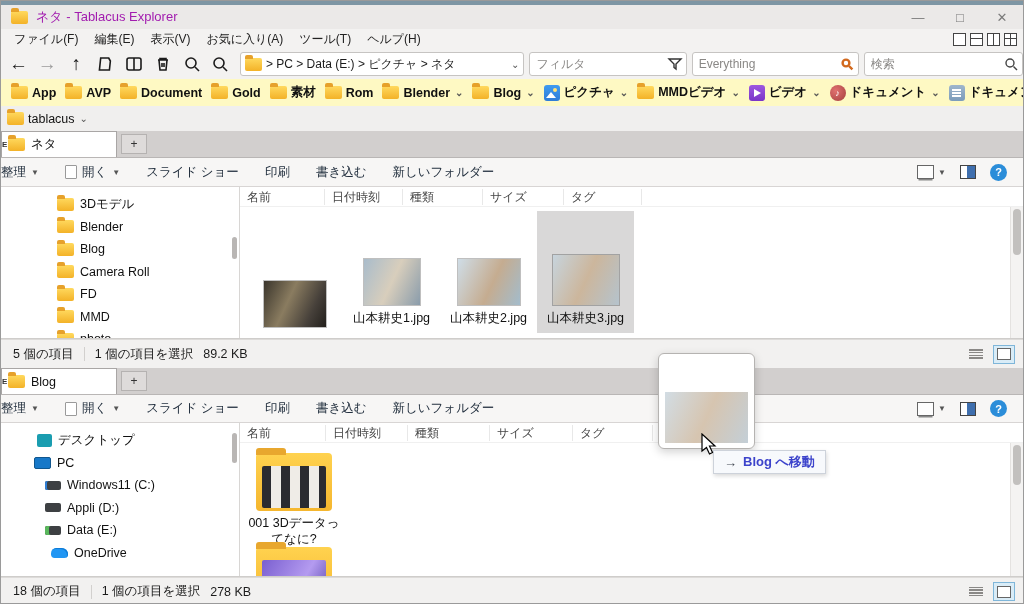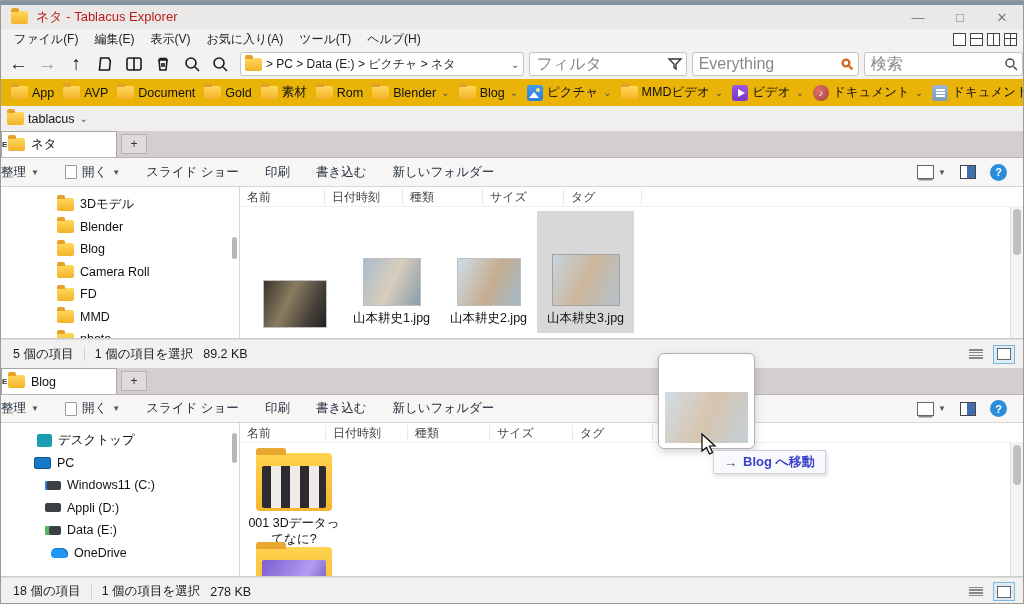--- a/index.html
+++ b/index.html
@@ -4,21 +4,21 @@
 <style>
   * { margin:0; padding:0; box-sizing:border-box; }
   html,body { width:1024px; height:604px; font-family:"Liberation Sans", sans-serif; }
   .win { position:relative; width:1024px; height:604px; background:#f0efee; overflow:hidden;
          border:1px solid #9a9a9a; font-size:12px; color:#222; }
   .row { position:absolute; left:0; right:0; display:flex; align-items:center; }
 
   
   .topstrip { position:absolute; top:0; left:0; right:0; height:4px; background:#7e96a4; }
   .titlebar { top:4px; height:24px; background:#ebe9e8; padding-left:10px; gap:8px; }
-  .title-text { color:#b91c1c; font-size:13px;text-align:right; }
+  .title-text { color:#a21caf; font-size:13px;text-align:right; }
   .wincontrols { margin-left:auto; display:flex; height:100%; }
   .wc { width:42px; display:flex; align-items:center; justify-content:center; color:#7a7a7a; font-size:13px; }
 
   
   .menubar { top:28px; height:20px; background:#f3f2f1; padding-left:6px; gap:2px; font-size:12px;justify-content:space-between; }
   .menu-item { padding:2px 7px; color:#222; }
   .layout-icons { margin-left:auto; display:flex; gap:4px; padding-right:6px; }
   .lic { width:13px; height:13px; border:1.5px solid #444; position:relative; background:#fff; }
   .lic.h::before { content:""; position:absolute; left:0; right:0; top:4.5px; border-top:1.5px solid #444; }
   .lic.v::before { content:""; position:absolute; top:0; bottom:0; left:4.5px; border-left:1.5px solid #444; }
@@ -30,26 +30,26 @@
   .tbtn { width:27px; height:26px; display:flex; align-items:center; justify-content:center;
           font-size:19px; color:#1b1b1b; }
   .tbtn.dim { color:#9a9a9a; }
   .tbtn svg { stroke:#1b1b1b; fill:none; stroke-width:1.6; }
   .addr { display:flex; align-items:center; width:286px; height:24px; background:#fff;
           border:1px solid #c6c4c2; border-radius:3px; padding:0 4px; gap:4px; margin-left:4px; }
   .addr-text { flex:1; font-size:12px; color:#1b1b1b; white-space:nowrap; overflow:hidden; }
   .chev { color:#555; font-size:10px; }
   .tinput { position:relative; height:24px; margin-left:3px; }
   .tinput input { width:100%; height:100%; border:1px solid #c6c4c2; border-radius:3px;
-                  padding:0 22px 0 6px; font-size:16px; font-family:inherit; background:#fff; color:#222; }
+                  padding:0 22px 0 6px; font-size:12px; font-family:inherit; background:#fff; color:#222; }
   .tinput input::placeholder { color:#8a8886; opacity:1; }
   .tinput .tic { position:absolute; right:4px; top:4px; width:16px; height:16px; }
 
   
-  .bmrow1 { top:78px; height:27px; background:#eab308; padding-left:6px; gap:1px; overflow:hidden; }
+  .bmrow1 { top:78px; height:27px; background:#fef9c3; padding-left:6px; gap:1px; overflow:hidden;font-weight:bold; }
   .bmrow2 { top:105px; height:25px; background:#f0efee; padding-left:2px; }
   .bm { display:flex; align-items:center; gap:4px; padding:2px 4px; white-space:nowrap; }
   .bm-label { font-size:12.5px; color:#111; }
   .bm .chev { margin-left:1px; }
 
   
   .folder16 { width:17px; height:13px; background:linear-gradient(#ffd95e,#f3b228); border-radius:2px;
               position:relative; flex:none; }
   .folder16::before { content:""; position:absolute; top:-3px; left:0; width:8px; height:4px;
                       background:#e6a12b; border-radius:2px 2px 0 0; }

